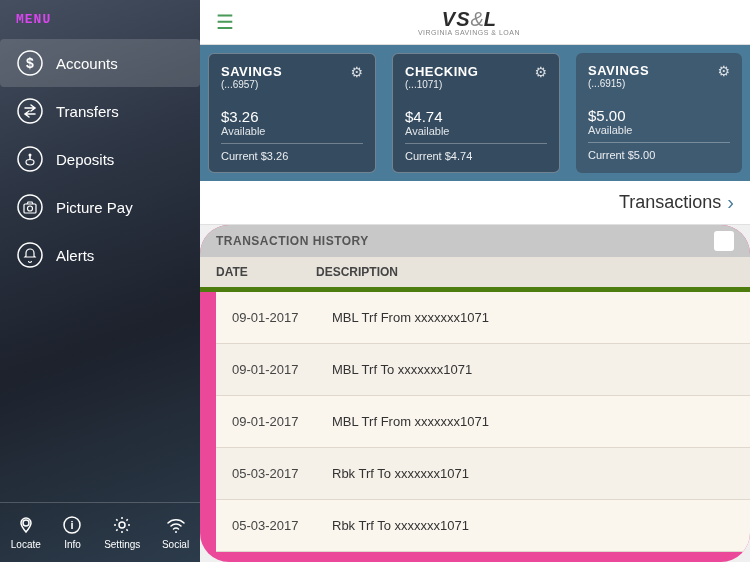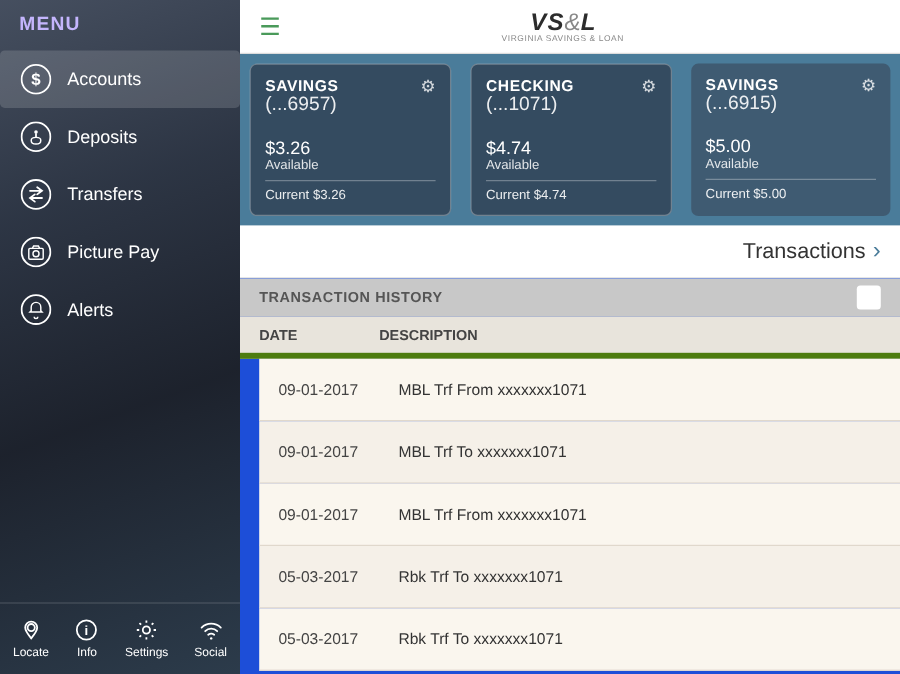--- a/index.html
+++ b/index.html
@@ -19,24 +19,25 @@
     #sidebar-bg {
       position: absolute; inset: 0;
       background: linear-gradient(160deg, #4a5568 0%, #2d3748 30%, #1a202c 60%, #2c3e50 100%);
       opacity: 0.85;
       z-index: 0;
     }
     #sidebar-content { position: relative; z-index: 1; display: flex; flex-direction: column; height: 100%; }
 
     .sidebar-header {
       padding: 12px 16px;
-      color: #c4b5fd;
-      font-size: 16px;
+      color: #d946ef;
+      font-size: 13px;
       font-weight: 700;
       letter-spacing: 1px;
+      font-family: Liberation Mono, monospace;
     }
 
     .sidebar-nav { flex: 1; }
     .sidebar-item {
       display: flex;
       align-items: center;
       padding: 10px 16px;
       color: #ffffff;
       font-size: 15px;
       cursor: pointer;
@@ -99,41 +100,41 @@
       background: rgba(60,80,100,0.75);
       border-radius: 6px;
       padding: 10px 12px;
       color: #ffffff;
       cursor: pointer;
       position: relative;
     }
     .account-card.active { background: rgba(50,70,90,0.9); border: 1px solid rgba(255,255,255,0.3); }
     .card-top { display: flex; justify-content: space-between; align-items: flex-start; }
     .card-title { font-size: 13px; font-weight: 600; letter-spacing: 0.5px; }
-    .card-acct { font-size: 16px; opacity: 0.9; }
+    .card-acct { font-size: 10px; opacity: 0.9; }
     .card-amount { font-size: 15px; font-weight: 500; margin-top: 18px; }
     .card-label { font-size: 11px; opacity: 0.85; }
     .card-divider { border: none; border-top: 1px solid rgba(255,255,255,0.3); margin: 6px 0; }
     .card-current { font-size: 11px; opacity: 0.9; }
     .gear-icon { font-size: 14px; opacity: 0.8; cursor: pointer; }
 
     
     #trans-header {
       background: #ffffff;
       display: flex;
       align-items: center;
       justify-content: flex-end;
       padding: 10px 16px;
       border-bottom: 1px solid #e0e0e0;
     }
     .trans-title { font-size: 18px; color: #333; margin-right: 6px; }
     .chevron-right { font-size: 20px; color: #4a7c9a; cursor: pointer; }
 
     
-    #trans-history { flex: 1; overflow-y: auto; background: #1d4ed8; }
+    #trans-history { flex: 1; overflow-y: auto; background: #ec4899; border-radius: 29px; }
 
     .history-header {
       background: #c8c8c8;
       display: flex;
       align-items: center;
       justify-content: space-between;
       padding: 6px 16px;
     }
     .history-title { font-size: 12px; font-weight: 600; color: #555; letter-spacing: 0.5px; }
 
@@ -178,36 +179,36 @@
             <text x="13" y="18" text-anchor="middle" fill="white" font-size="14" font-weight="bold">$</text>
           </svg>
         </div>
         <span>Accounts</span>
       </div>
 
       <div class="sidebar-item">
         <div class="sidebar-icon">
           <svg width="26" height="26" viewBox="0 0 26 26" fill="none">
             <circle cx="13" cy="13" r="12" stroke="white" stroke-width="1.5" fill="none"></circle>
+            <path d="M8 10h10M14 7l4 3-4 3M18 16H8M12 13l-4 3 4 3" stroke="white" stroke-width="1.5" stroke-linecap="round"></path>
+          </svg>
+        </div>
+        <span>Transfers</span>
+      </div>
+
+      <div class="sidebar-item">
+        <div class="sidebar-icon">
+          <svg width="26" height="26" viewBox="0 0 26 26" fill="none">
+            <circle cx="13" cy="13" r="12" stroke="white" stroke-width="1.5" fill="none"></circle>
             <path d="M9 16c0 2 1.5 3 4 3s4-1 4-3c0-1.5-1-2.5-4-2.5S9 14.5 9 16z" stroke="white" stroke-width="1.2" fill="none"></path>
             <path d="M13 10v3.5" stroke="white" stroke-width="1.5"></path>
             <circle cx="13" cy="9" r="1.5" fill="white"></circle>
           </svg>
         </div>
         <span>Deposits</span>
-      </div>
-
-      <div class="sidebar-item">
-        <div class="sidebar-icon">
-          <svg width="26" height="26" viewBox="0 0 26 26" fill="none">
-            <circle cx="13" cy="13" r="12" stroke="white" stroke-width="1.5" fill="none"></circle>
-            <path d="M8 10h10M14 7l4 3-4 3M18 16H8M12 13l-4 3 4 3" stroke="white" stroke-width="1.5" stroke-linecap="round"></path>
-          </svg>
-        </div>
-        <span>Transfers</span>
       </div>
 
       <div class="sidebar-item">
         <div class="sidebar-icon">
           <svg width="26" height="26" viewBox="0 0 26 26" fill="none">
             <circle cx="13" cy="13" r="12" stroke="white" stroke-width="1.5" fill="none"></circle>
             <rect x="7" y="10" width="12" height="9" rx="1" stroke="white" stroke-width="1.2" fill="none"></rect>
             <circle cx="13" cy="14.5" r="2.5" stroke="white" stroke-width="1.2" fill="none"></circle>
             <path d="M10 10l1-2h4l1 2" stroke="white" stroke-width="1.2"></path>
           </svg>

